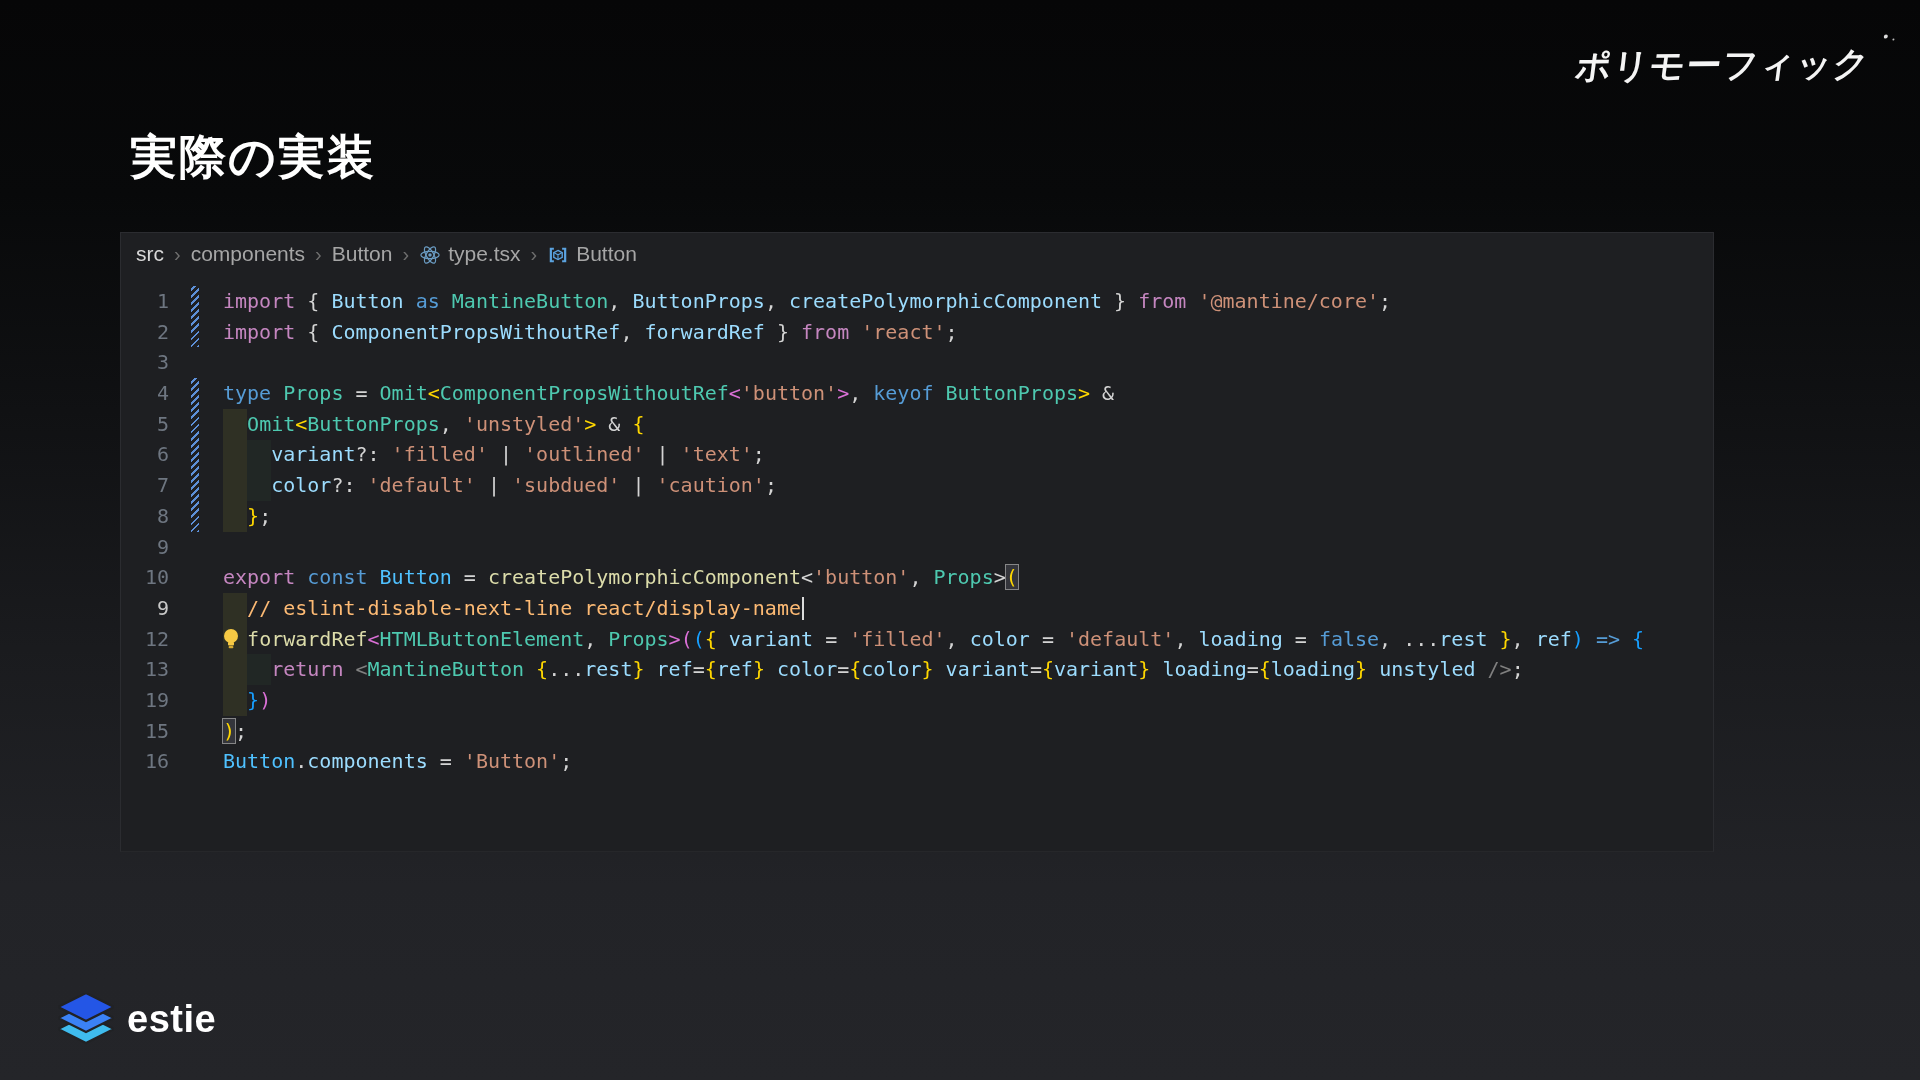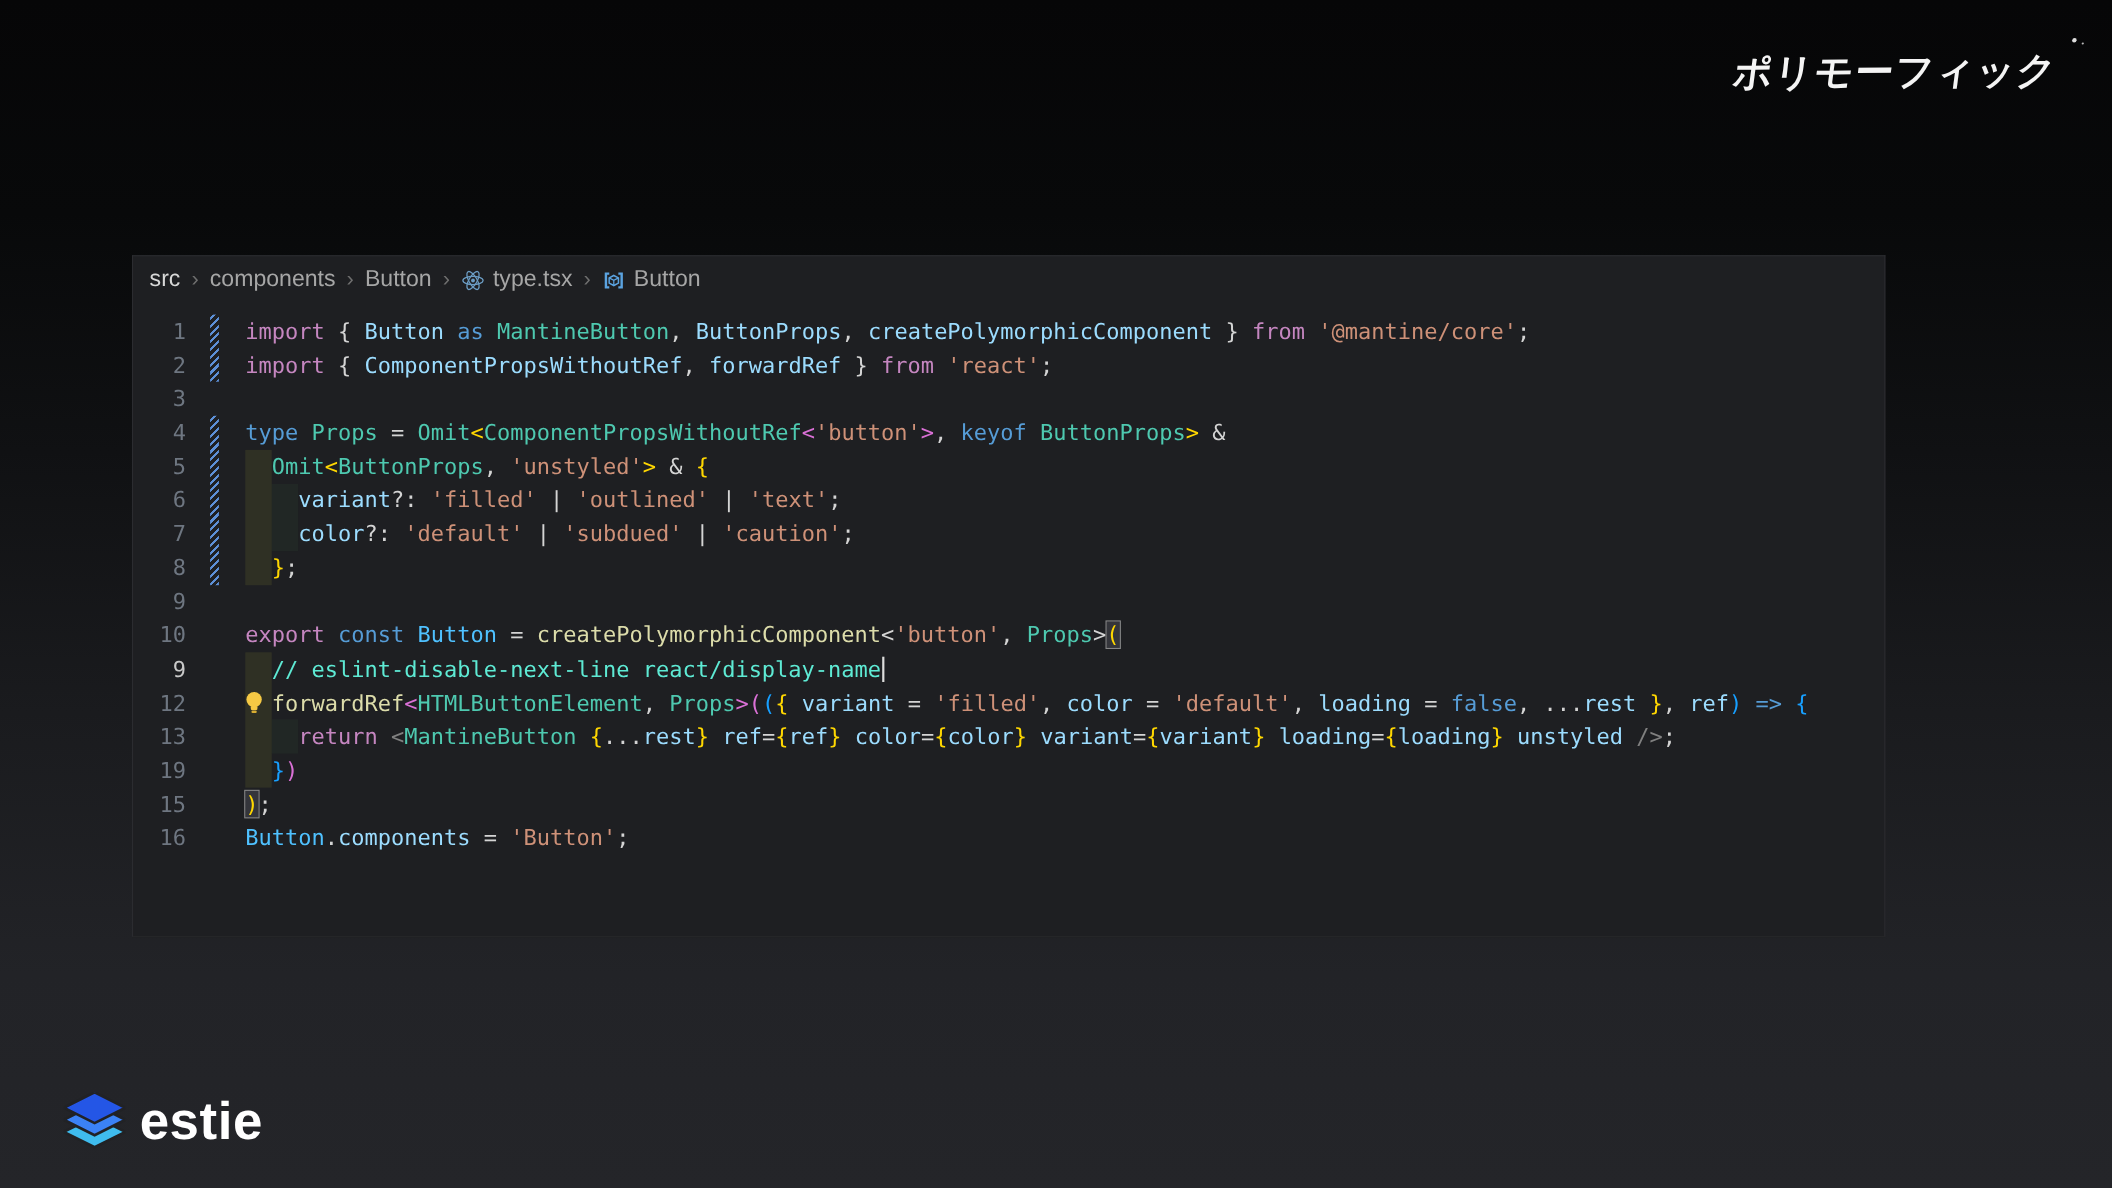--- a/index.html
+++ b/index.html
@@ -60,29 +60,30 @@
     background:#28292c; border:1px solid #4d4e52; border-radius:4px;
     box-shadow:0 3px 12px rgba(0,0,0,0.5);
     display:flex; align-items:center; padding:0 17px;
     font-size:20px; color:#d6d6d6; white-space:nowrap; overflow:hidden;
   }
   
   .estie {
     position:absolute; left:58px; top:993px; height:52px;
     display:flex; align-items:center; gap:13px;
   }
-  .estie-text { font-size:48px; font-weight:800; color:#ffffff; letter-spacing:0.5px; }
+  .estie-text { font-size:38px; font-weight:800; color:#ffffff; letter-spacing:0.5px; }
 </style>
 </head>
 <body>
 
 <div class="slide">
 
   <div class="brand-top">ポリモーフィック</div>
 
+  <h1 class="page-title">実際の実装</h1>
 
   <div class="editor">
 
     <div class="breadcrumb">
       <span class="bc-src">src</span>
       <span class="sep">›</span>
       <span>components</span>
       <span class="sep">›</span>
       <span>Button</span>
       <span class="sep">›</span>
@@ -154,21 +155,21 @@
           <div class="line">
             <span class="ln">9</span>
             <pre class="lc"></pre>
           </div>
           <div class="line">
             <span class="ln">10</span>
             <pre class="lc"><span style="color: rgb(197, 134, 192);">export</span><span style="color: rgb(212, 212, 212);"> </span><span style="color: rgb(86, 156, 214);">const</span><span style="color: rgb(212, 212, 212);"> </span><span style="color: rgb(79, 193, 255);">Button</span><span style="color: rgb(212, 212, 212);"> = </span><span style="color: rgb(220, 220, 170);">createPolymorphicComponent</span><span style="color: rgb(212, 212, 212);">&lt;</span><span style="color: rgb(206, 145, 120);">'button'</span><span style="color: rgb(212, 212, 212);">, </span><span style="color: rgb(78, 201, 176);">Props</span><span style="color: rgb(212, 212, 212);">&gt;</span><span class="boxed" style="color: rgb(255, 215, 0);">(</span></pre>
           </div>
           <div class="line">
             <span class="ln cur">9</span>
-            <pre class="lc"><span style="color: rgb(212, 212, 212);">  </span><span style="color: #5eead4;">// eslint-disable-next-line react/display-name</span><span class="caret"></span></pre>
+            <pre class="lc"><span style="color: rgb(212, 212, 212);">  </span><span style="color: #fdba74;">// eslint-disable-next-line react/display-name</span><span class="caret"></span></pre>
           </div>
           <div class="line">
             <span class="ln">12</span>
             <pre class="lc"><span style="color: rgb(212, 212, 212);">  </span><span style="color: rgb(220, 220, 170);">forwardRef</span><span style="color: rgb(218, 112, 214);">&lt;</span><span style="color: rgb(78, 201, 176);">HTMLButtonElement</span><span style="color: rgb(212, 212, 212);">, </span><span style="color: rgb(78, 201, 176);">Props</span><span style="color: rgb(218, 112, 214);">&gt;</span><span style="color: rgb(218, 112, 214);">(</span><span style="color: rgb(23, 159, 255);">(</span><span style="color: rgb(255, 215, 0);">{</span><span style="color: rgb(212, 212, 212);"> </span><span style="color: rgb(156, 220, 254);">variant</span><span style="color: rgb(212, 212, 212);"> = </span><span style="color: rgb(206, 145, 120);">'filled'</span><span style="color: rgb(212, 212, 212);">, </span><span style="color: rgb(156, 220, 254);">color</span><span style="color: rgb(212, 212, 212);"> = </span><span style="color: rgb(206, 145, 120);">'default'</span><span style="color: rgb(212, 212, 212);">, </span><span style="color: rgb(156, 220, 254);">loading</span><span style="color: rgb(212, 212, 212);"> = </span><span style="color: rgb(86, 156, 214);">false</span><span style="color: rgb(212, 212, 212);">, </span><span style="color: rgb(212, 212, 212);">...</span><span style="color: rgb(156, 220, 254);">rest</span><span style="color: rgb(212, 212, 212);"> </span><span style="color: rgb(255, 215, 0);">}</span><span style="color: rgb(212, 212, 212);">, </span><span style="color: rgb(156, 220, 254);">ref</span><span style="color: rgb(23, 159, 255);">)</span><span style="color: rgb(212, 212, 212);"> </span><span style="color: rgb(86, 156, 214);">=&gt;</span><span style="color: rgb(212, 212, 212);"> </span><span style="color: rgb(23, 159, 255);">{</span></pre>
             <span class="bulb"><svg width="20" height="23" viewBox="0 0 20 23">
                 <circle cx="10" cy="8" r="7" fill="#f6c944"></circle>
                 <rect x="7" y="14" width="6" height="3.5" rx="1" fill="#f6c944"></rect>
                 <rect x="7.6" y="18" width="4.8" height="2.2" rx="1" fill="#d9ad32"></rect>
               </svg></span>
           </div>

